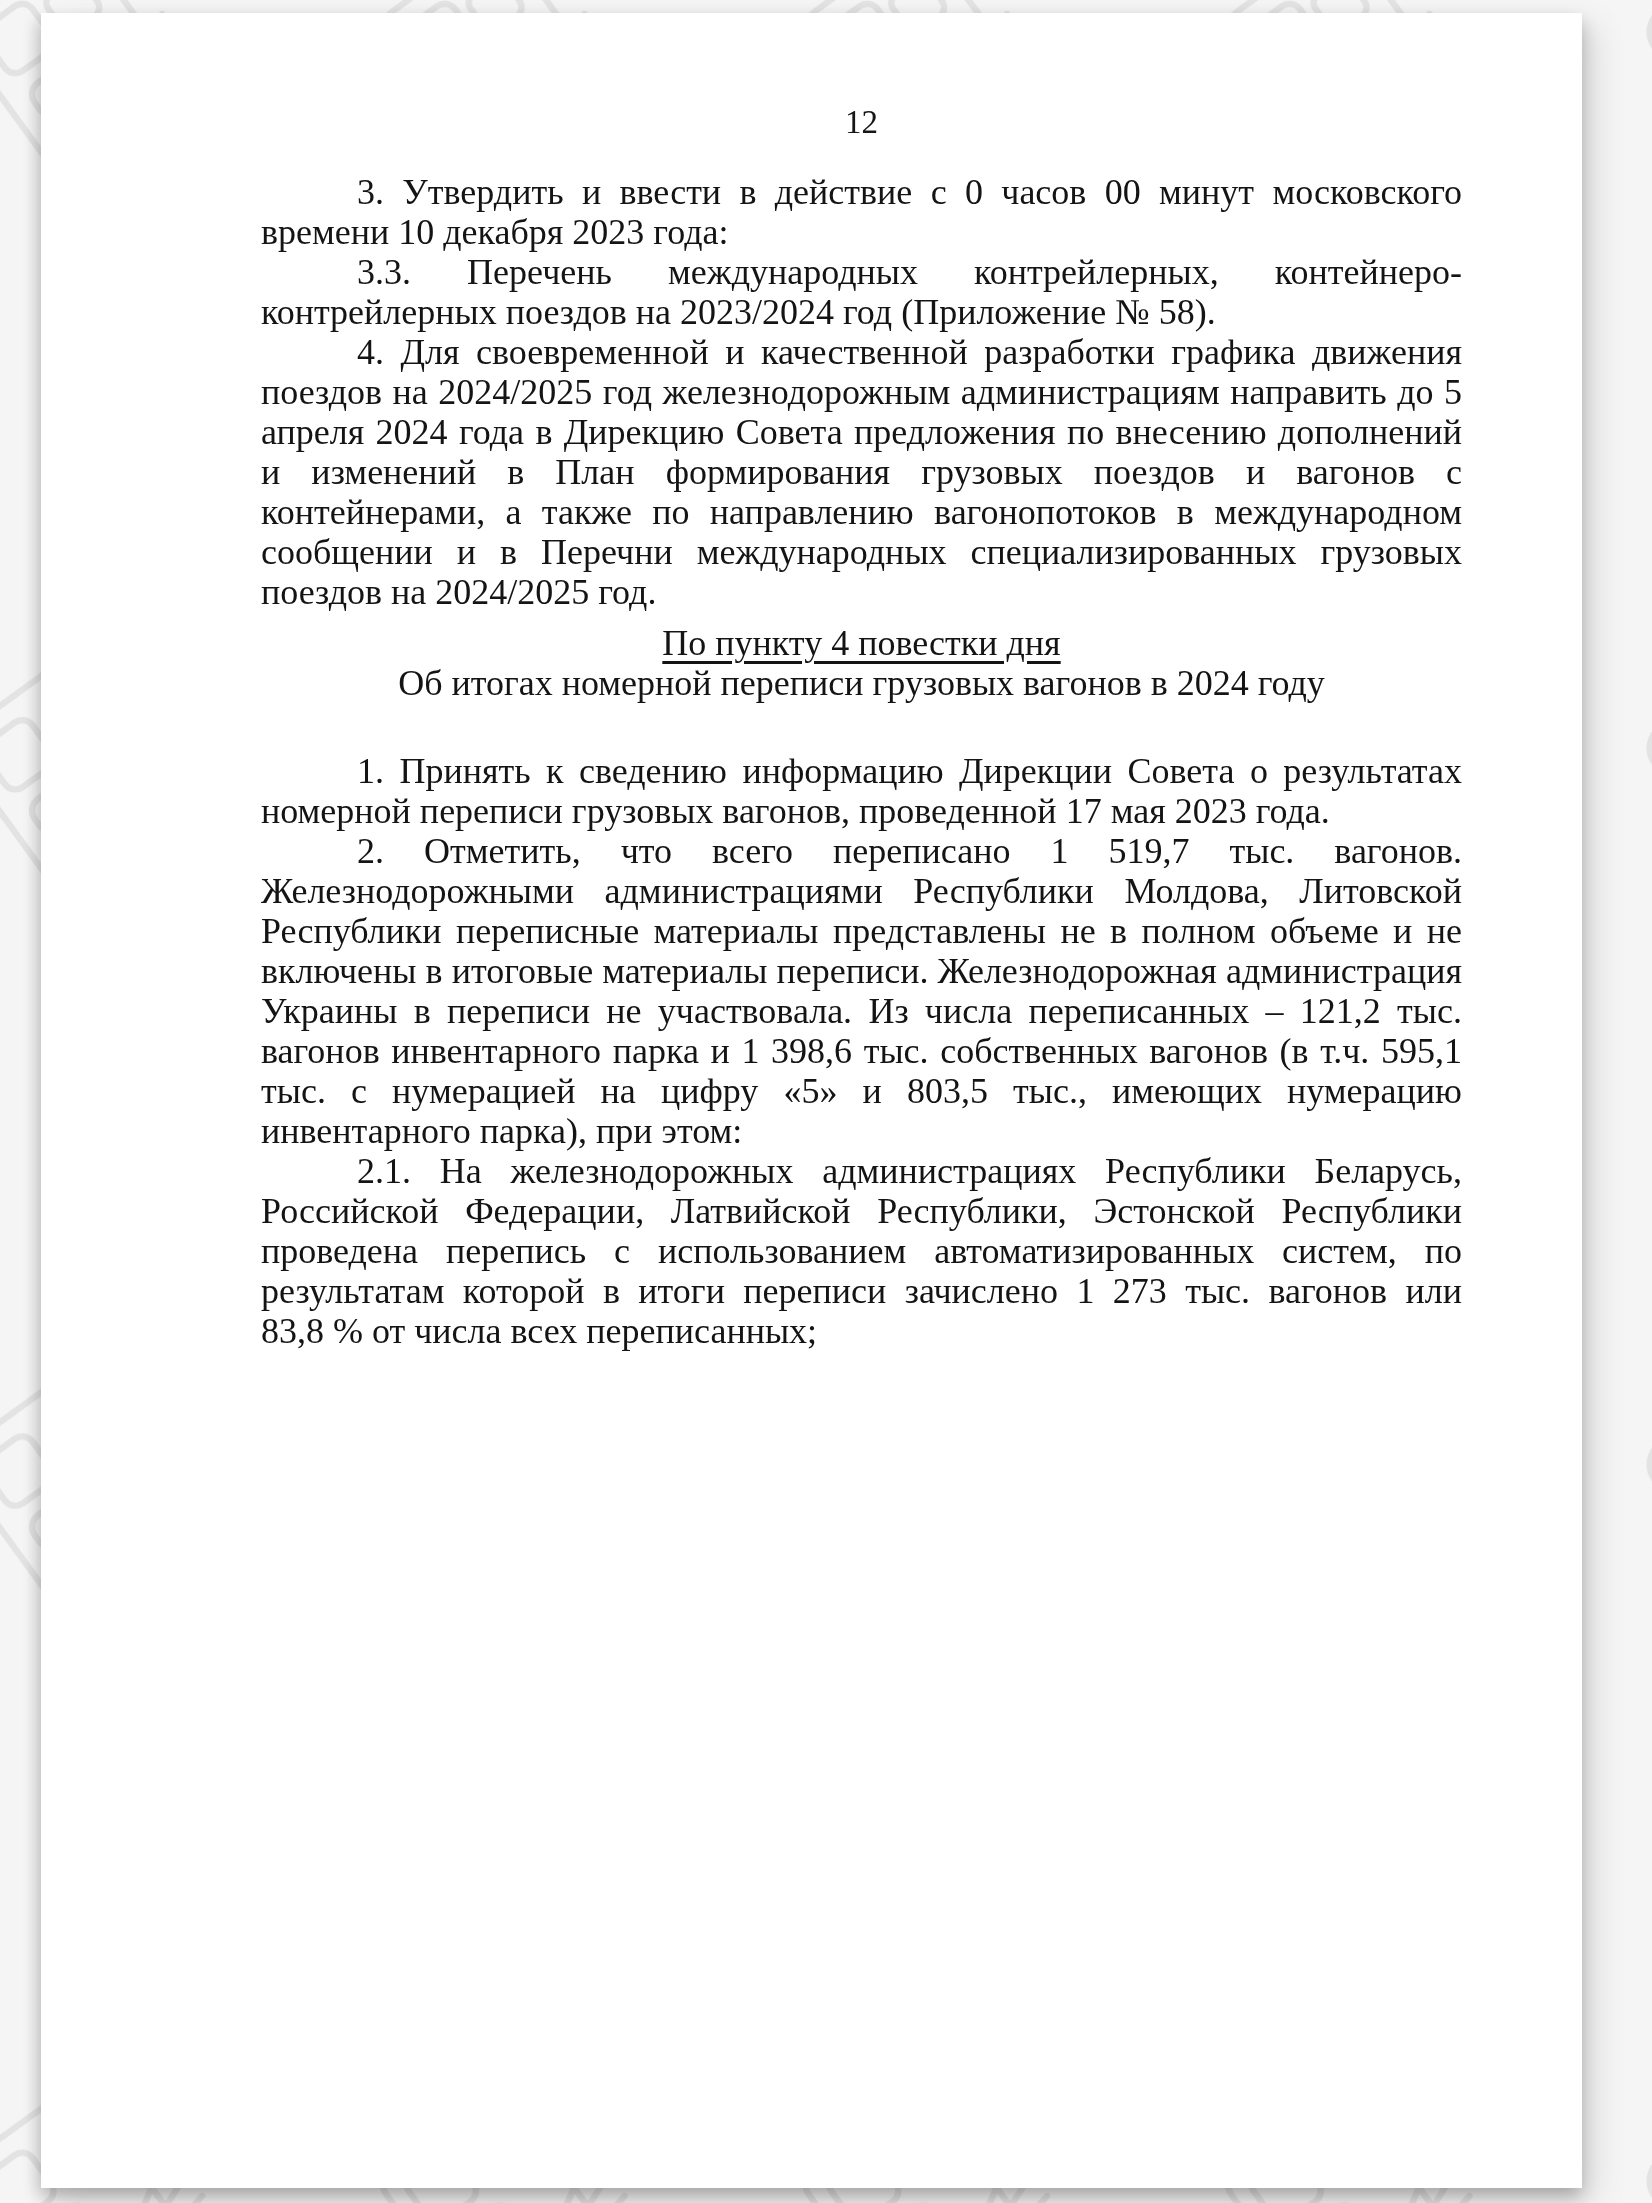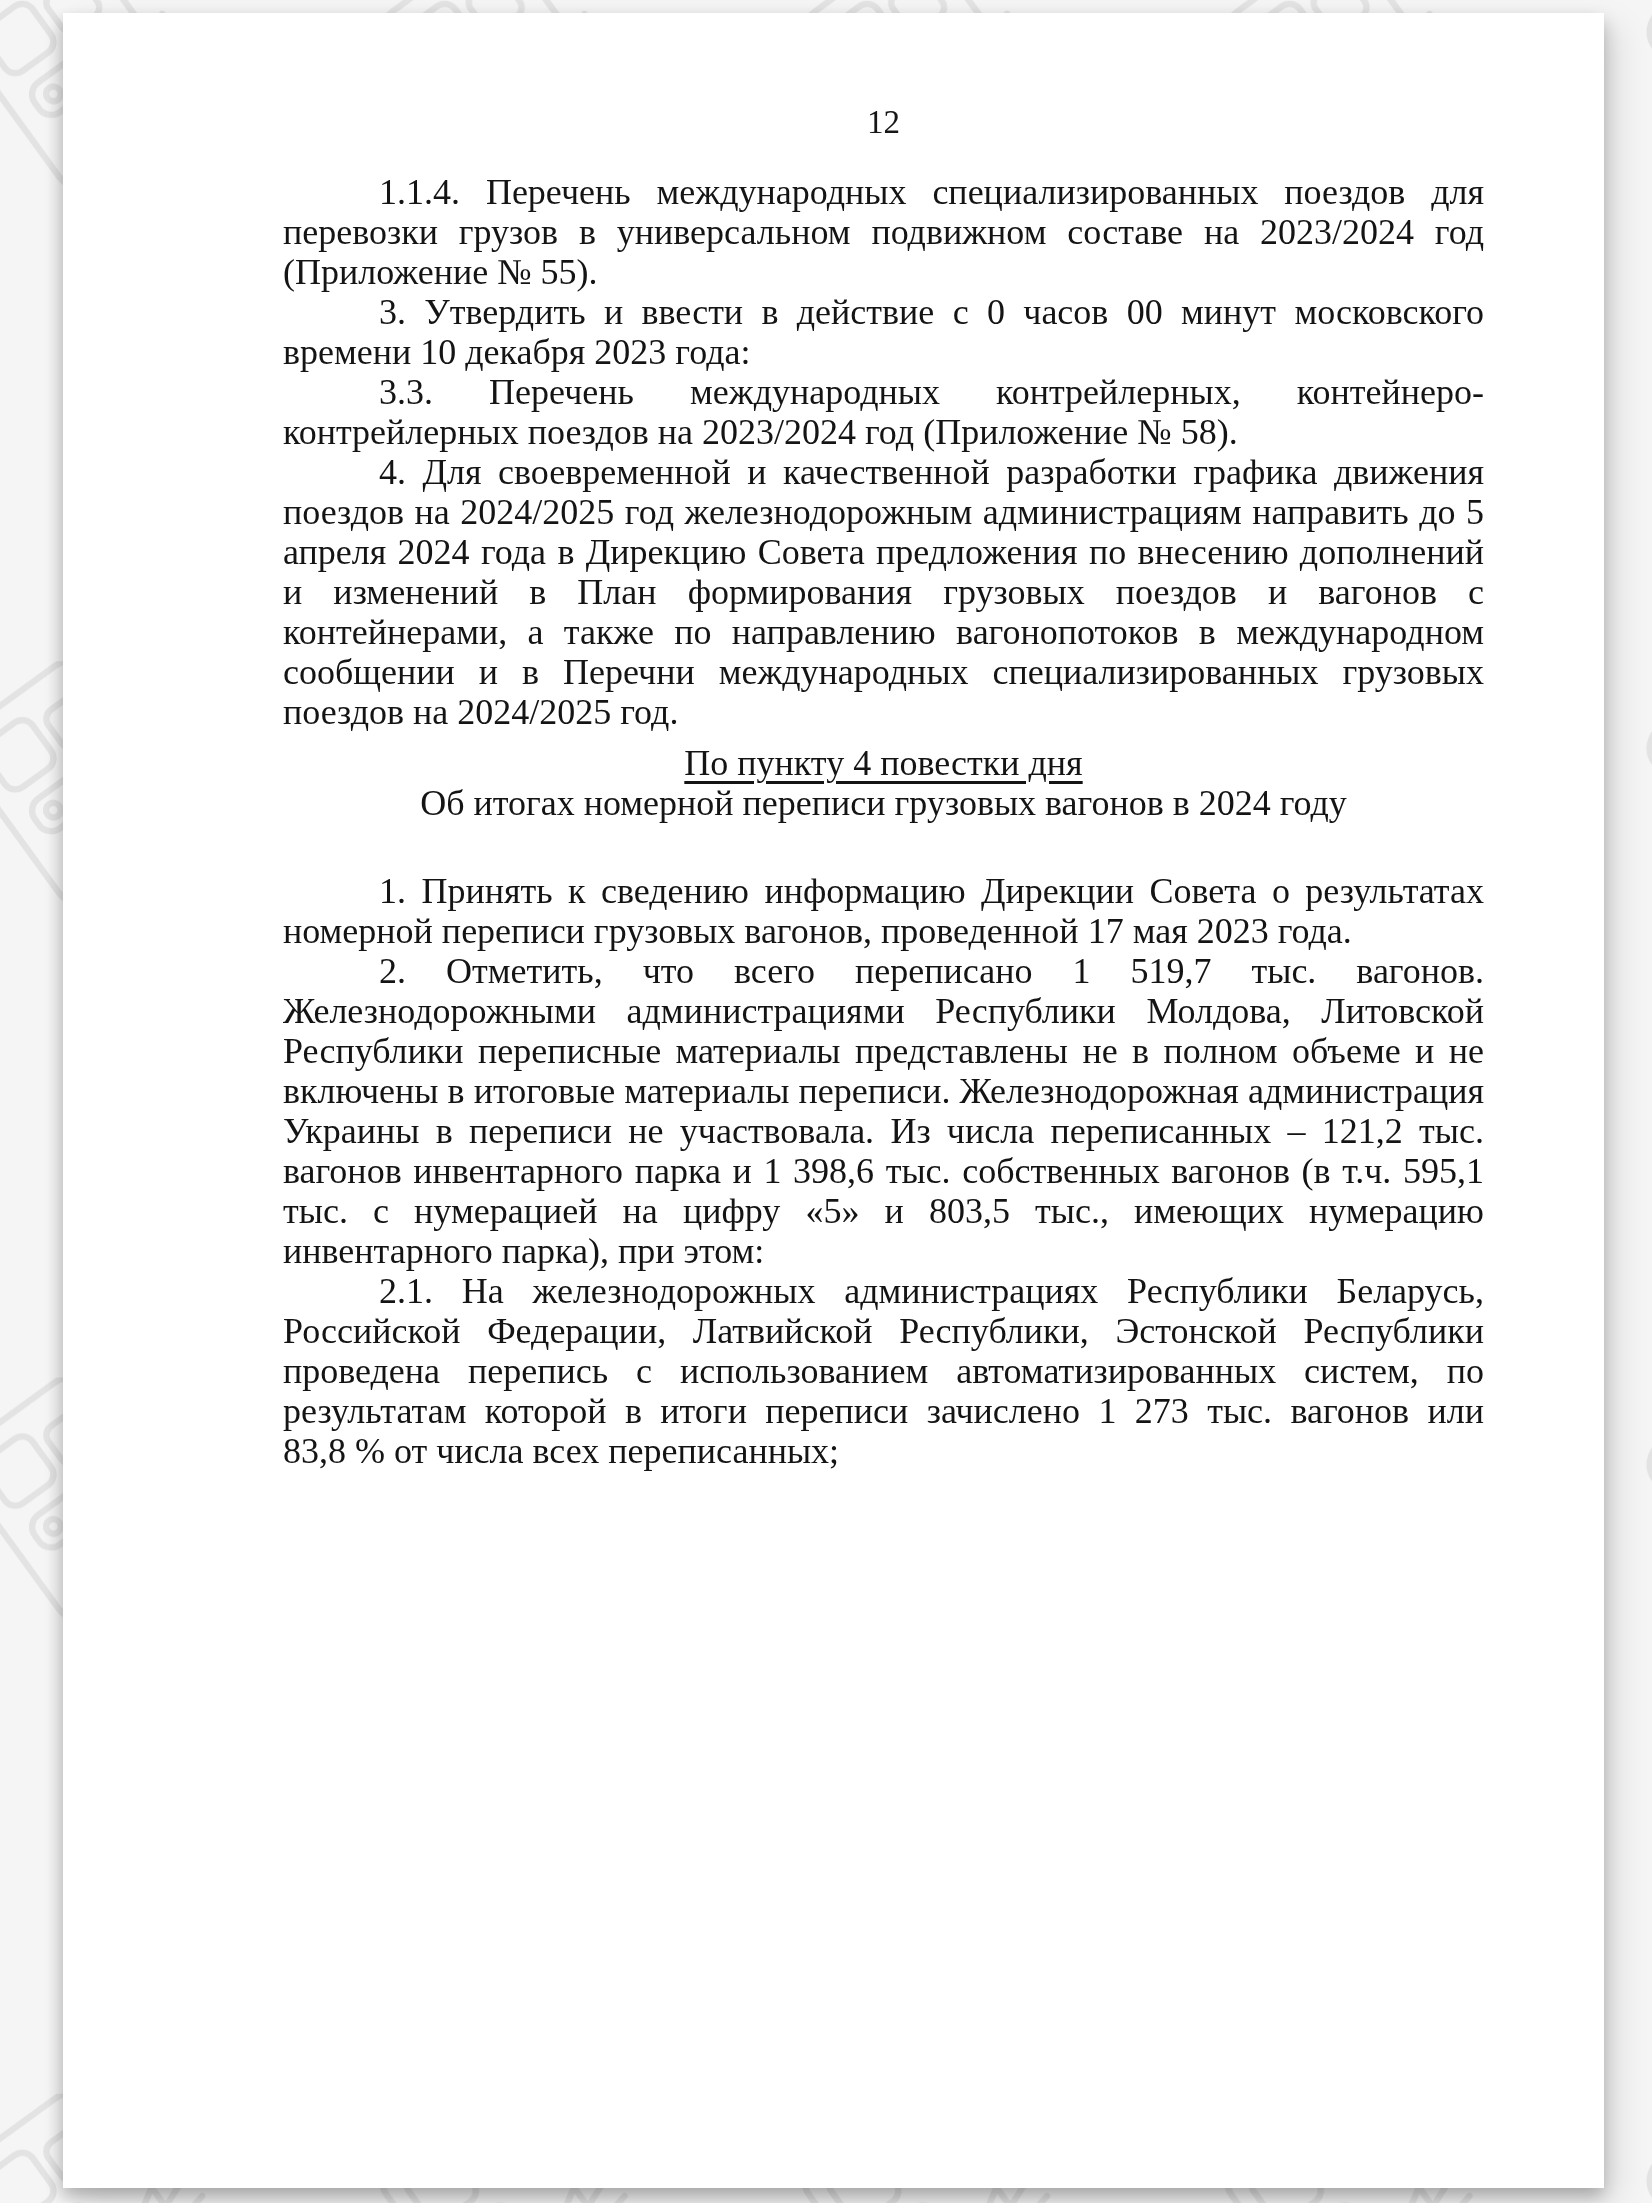--- a/index.html
+++ b/index.html
@@ -4,21 +4,21 @@
 <style>
   html, body { margin: 0; padding: 0; }
   body {
     width: 1653px; height: 2204px;
     background: #f5f5f5;
     font-family: "Liberation Serif", "DejaVu Serif", serif;
   }
   .canvas { position: relative; width: 1653px; height: 2204px; overflow: hidden; }
   .bg-pattern { position: absolute; left: 0; top: 0; }
   .sheet {
-    position: absolute; left: 63px; top: 13px;
+    position: absolute; left: 41px; top: 13px;
     width: 1541px; height: 2175px;
     background: #ffffff;
     box-shadow: 0 9.2px 16.5px rgba(0,0,0,0.22),
                 14.7px 13px 31px rgba(0,0,0,0.10),
                 -7.3px 5.5px 14.7px rgba(0,0,0,0.06);
   }
   .page-number {
     margin: 91px 119px 0 220px;
     width: 1201px;
     text-align: center;
@@ -76,21 +76,20 @@
     <rect width="1800" height="2400" fill="#f5f5f5"></rect>
     <rect width="1800" height="2400" fill="url(#trainPattern)"></rect>
   </svg>
 
   <div class="sheet">
 
     <div class="page-number">12</div>
 
     <div class="content">
 
-      <p>1.1.4. Перечень международных специализированных поездов для перевозки грузов в универсальном подвижном составе на 2023/2024 год (Приложение №&nbsp;55).</p>
       <p>3.&nbsp;Утвердить и ввести в действие с 0 часов 00 минут московского времени 10 декабря 2023 года:</p>
       <p>3.3. Перечень международных контрейлерных, контейнеро-контрейлерных поездов на 2023/2024 год (Приложение №&nbsp;58).</p>
       <p>4.&nbsp;Для своевременной и качественной разработки графика движения поездов на 2024/2025 год железнодорожным администрациям направить до 5 апреля 2024 года в Дирекцию Совета предложения по внесению дополнений и изменений в План формирования грузовых поездов и вагонов с контейнерами, а также по направлению вагонопотоков в международном сообщении и в Перечни международных специализированных грузовых поездов на 2024/2025 год.</p>
 
       <div class="agenda-heading">
         <div class="line">
           <span class="underlined">По пункту 4 повестки дня</span>
         </div>
         <div class="line">Об итогах номерной переписи грузовых вагонов в 2024 году</div>
       </div>

